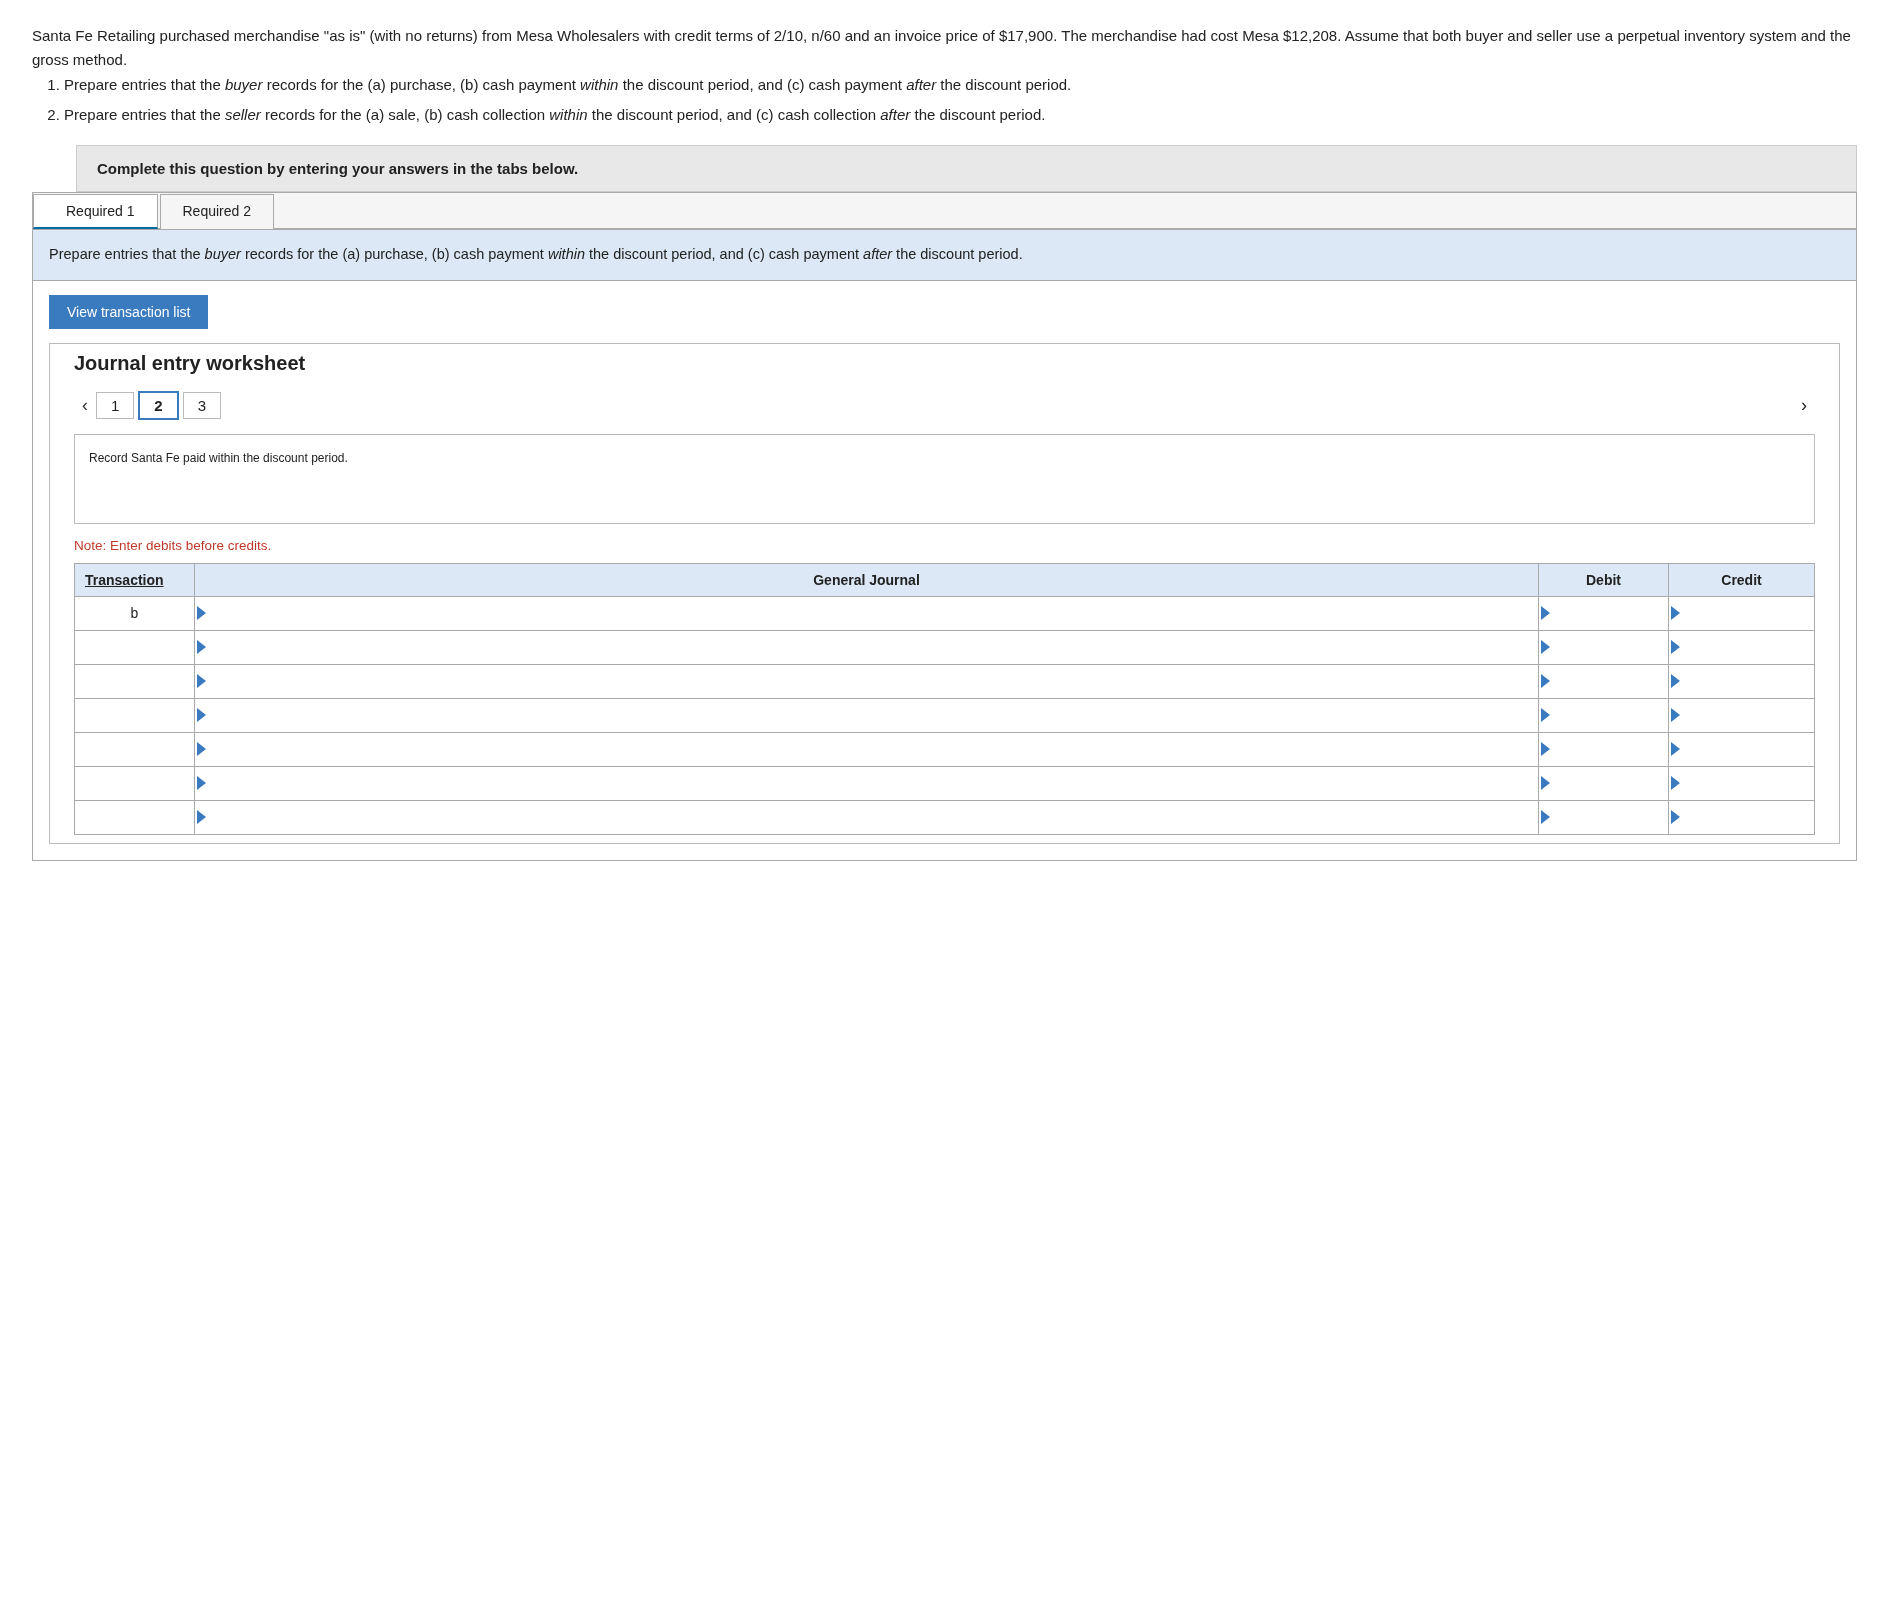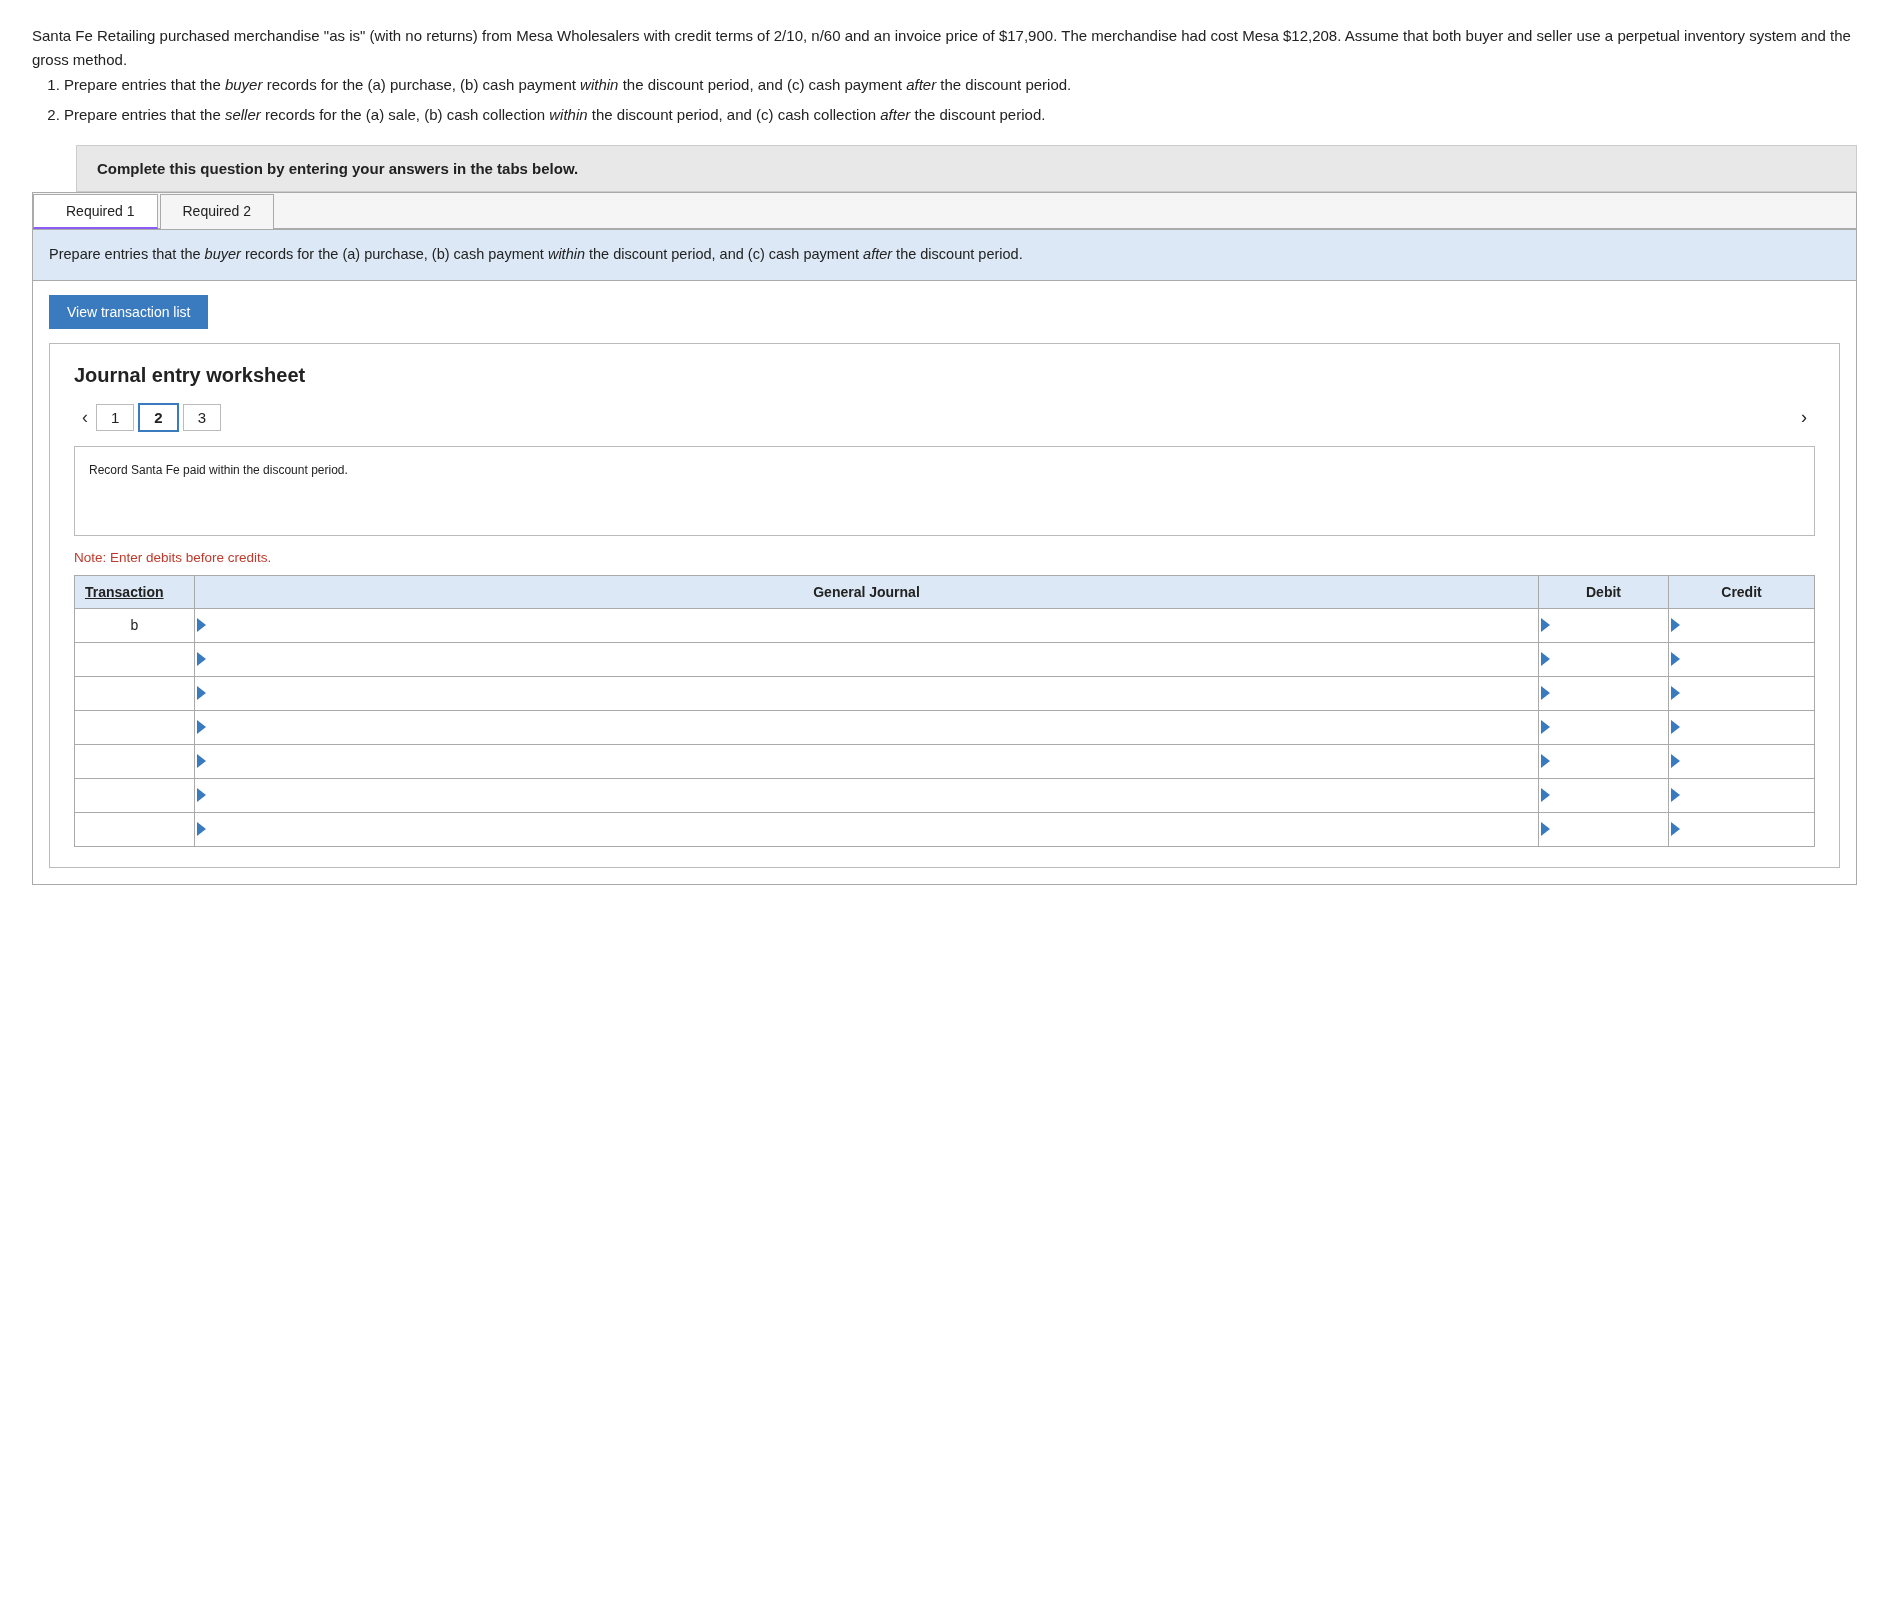--- a/index.html
+++ b/index.html
@@ -50,21 +50,21 @@
       cursor: pointer;
       background: #f5f5f5;
       font-size: 14px;
       margin-right: 2px;
       position: relative;
       top: 1px;
     }
 
     .tab.active {
       background: #fff;
-      border-bottom: 2px solid #8b5cf6;
+      border-bottom: 2px solid #0369a1;
       font-weight: normal;
       padding-left: 32px;
     }
 
     .tab-content {
       background: #dce8f5;
       padding: 14px 16px;
       font-size: 14.5px;
       line-height: 1.5;
       border-bottom: 1px solid #aaa;
@@ -77,21 +77,21 @@
       padding: 9px 18px;
       margin: 14px 16px;
       cursor: pointer;
       font-size: 14px;
       border: none;
     }
 
     .worksheet-card {
       border: 1px solid #bbb;
       margin: 0 16px 16px 16px;
-      padding: 20px 24px;
+      padding: 8px 24px;
       background: #fff;
     }
 
     .worksheet-title {
       font-size: 20px;
       font-weight: bold;
       margin-bottom: 16px;
     }
 
     .page-nav {

